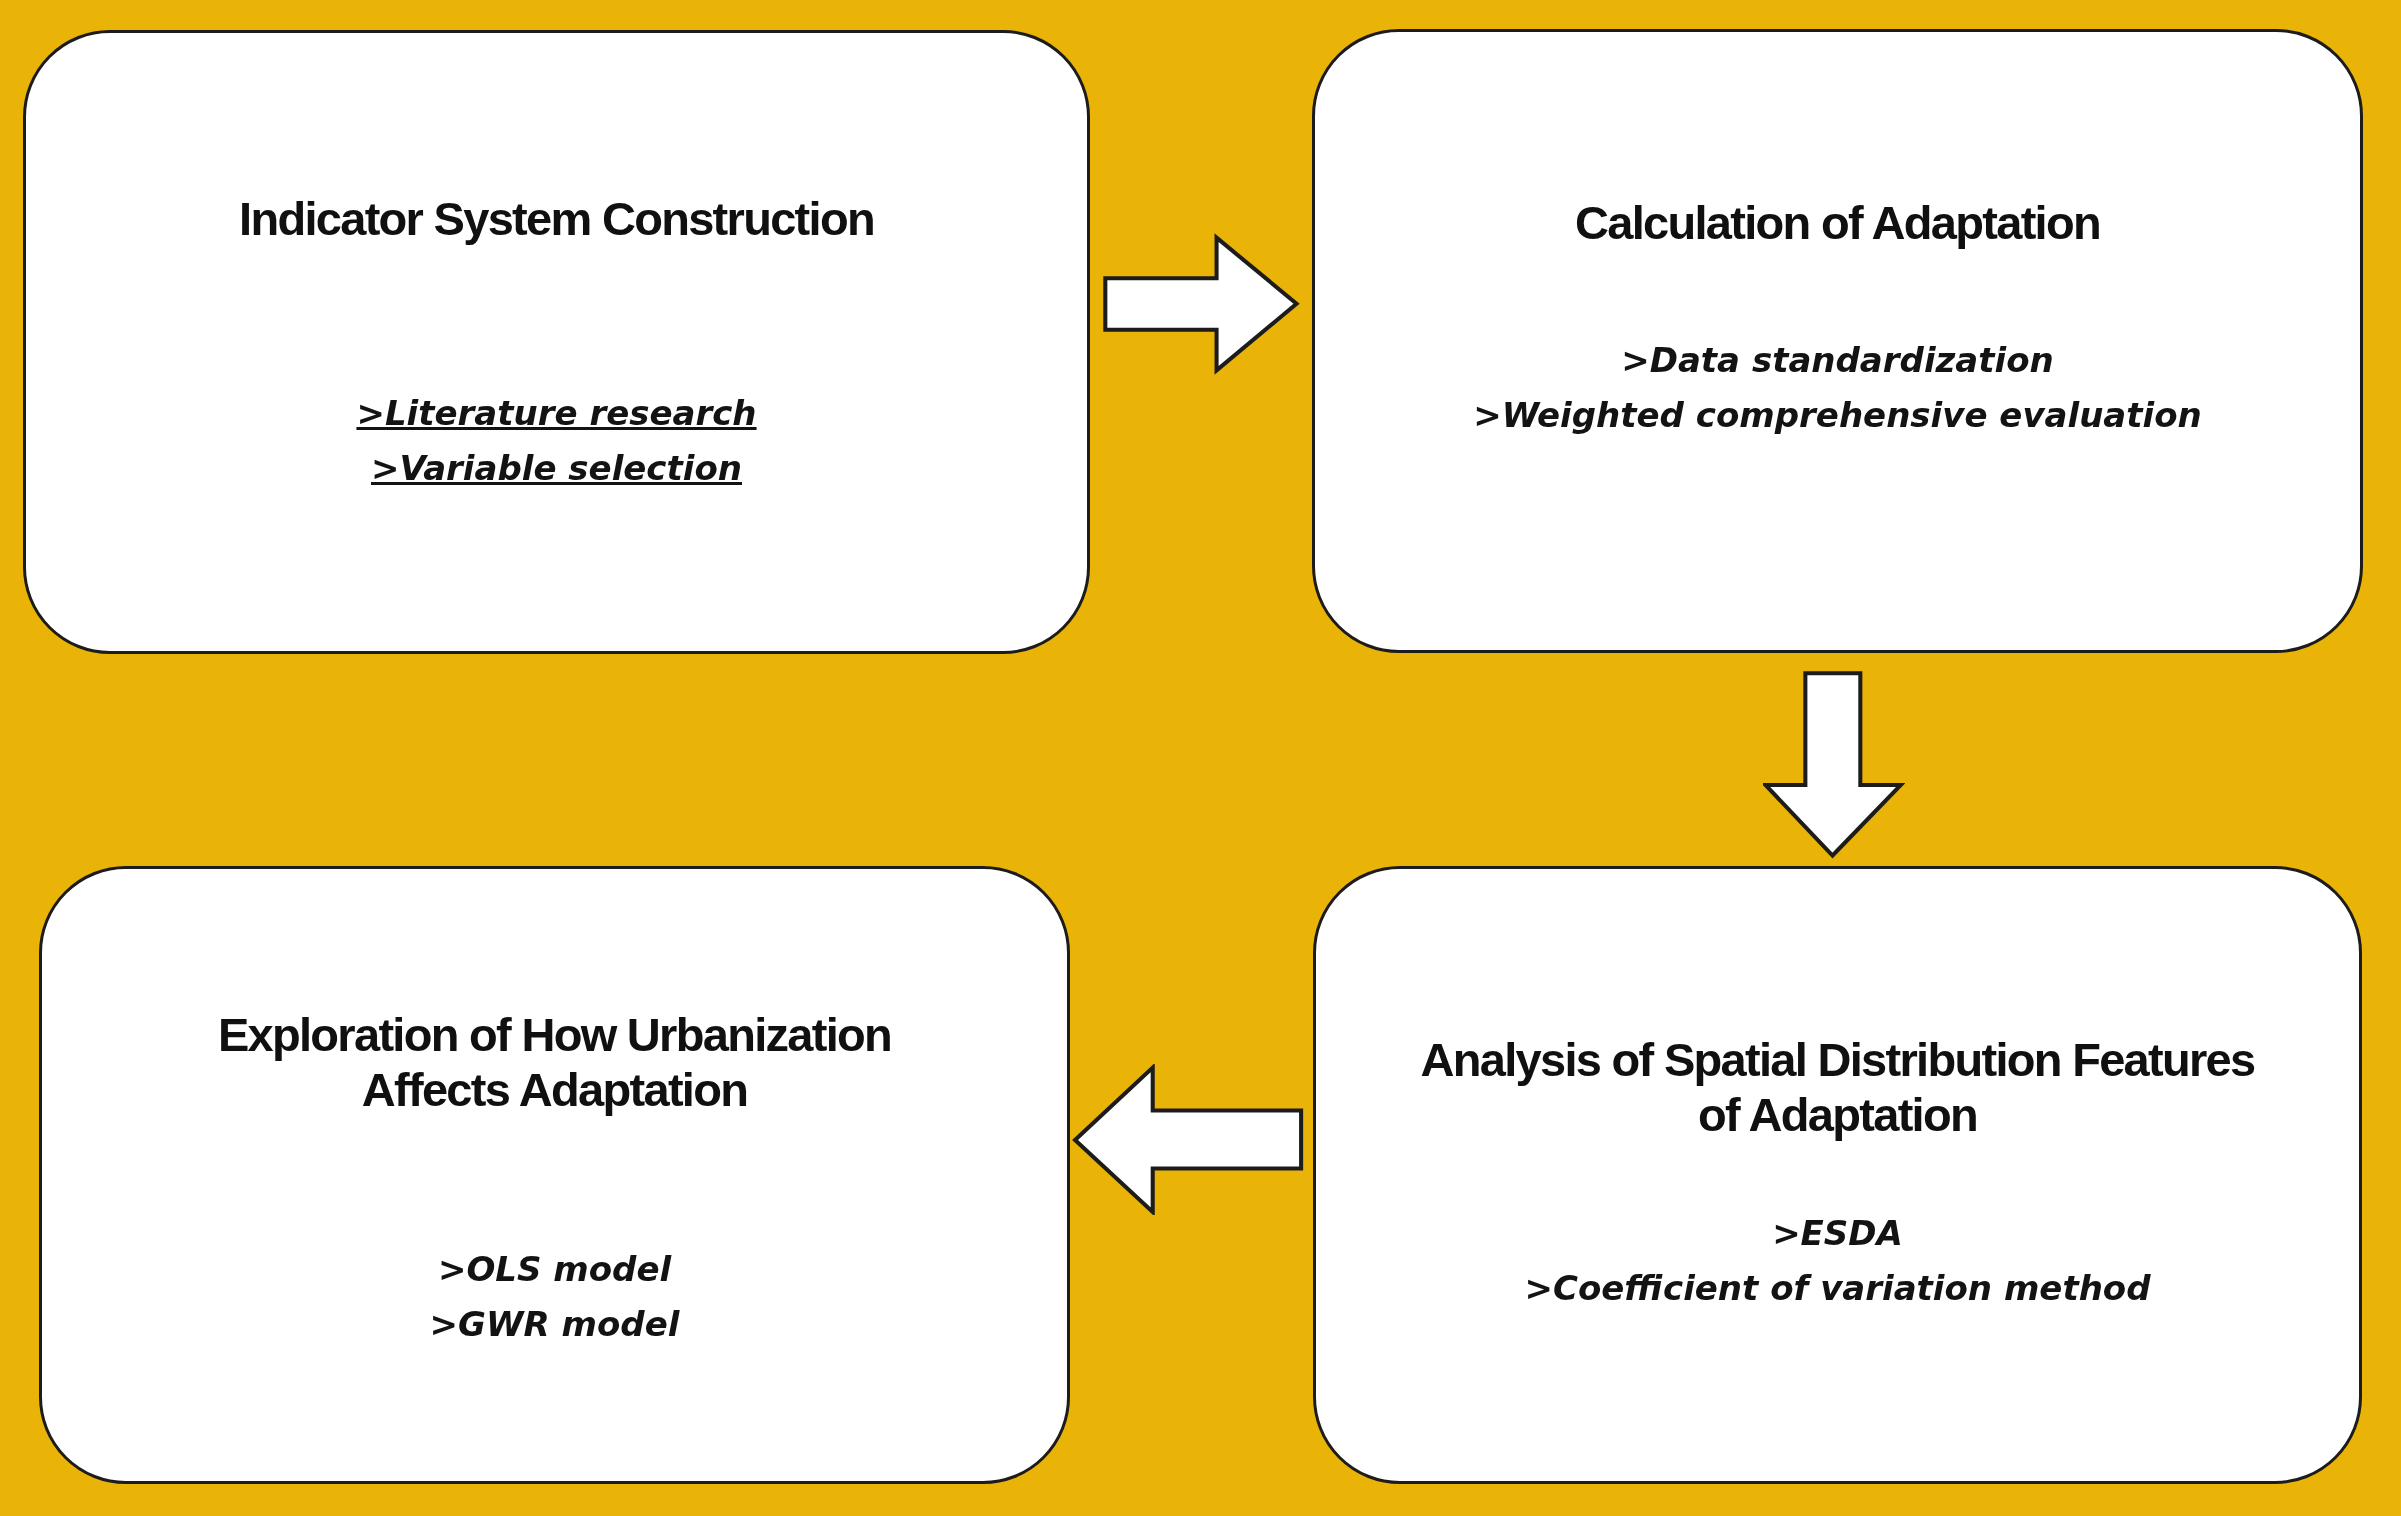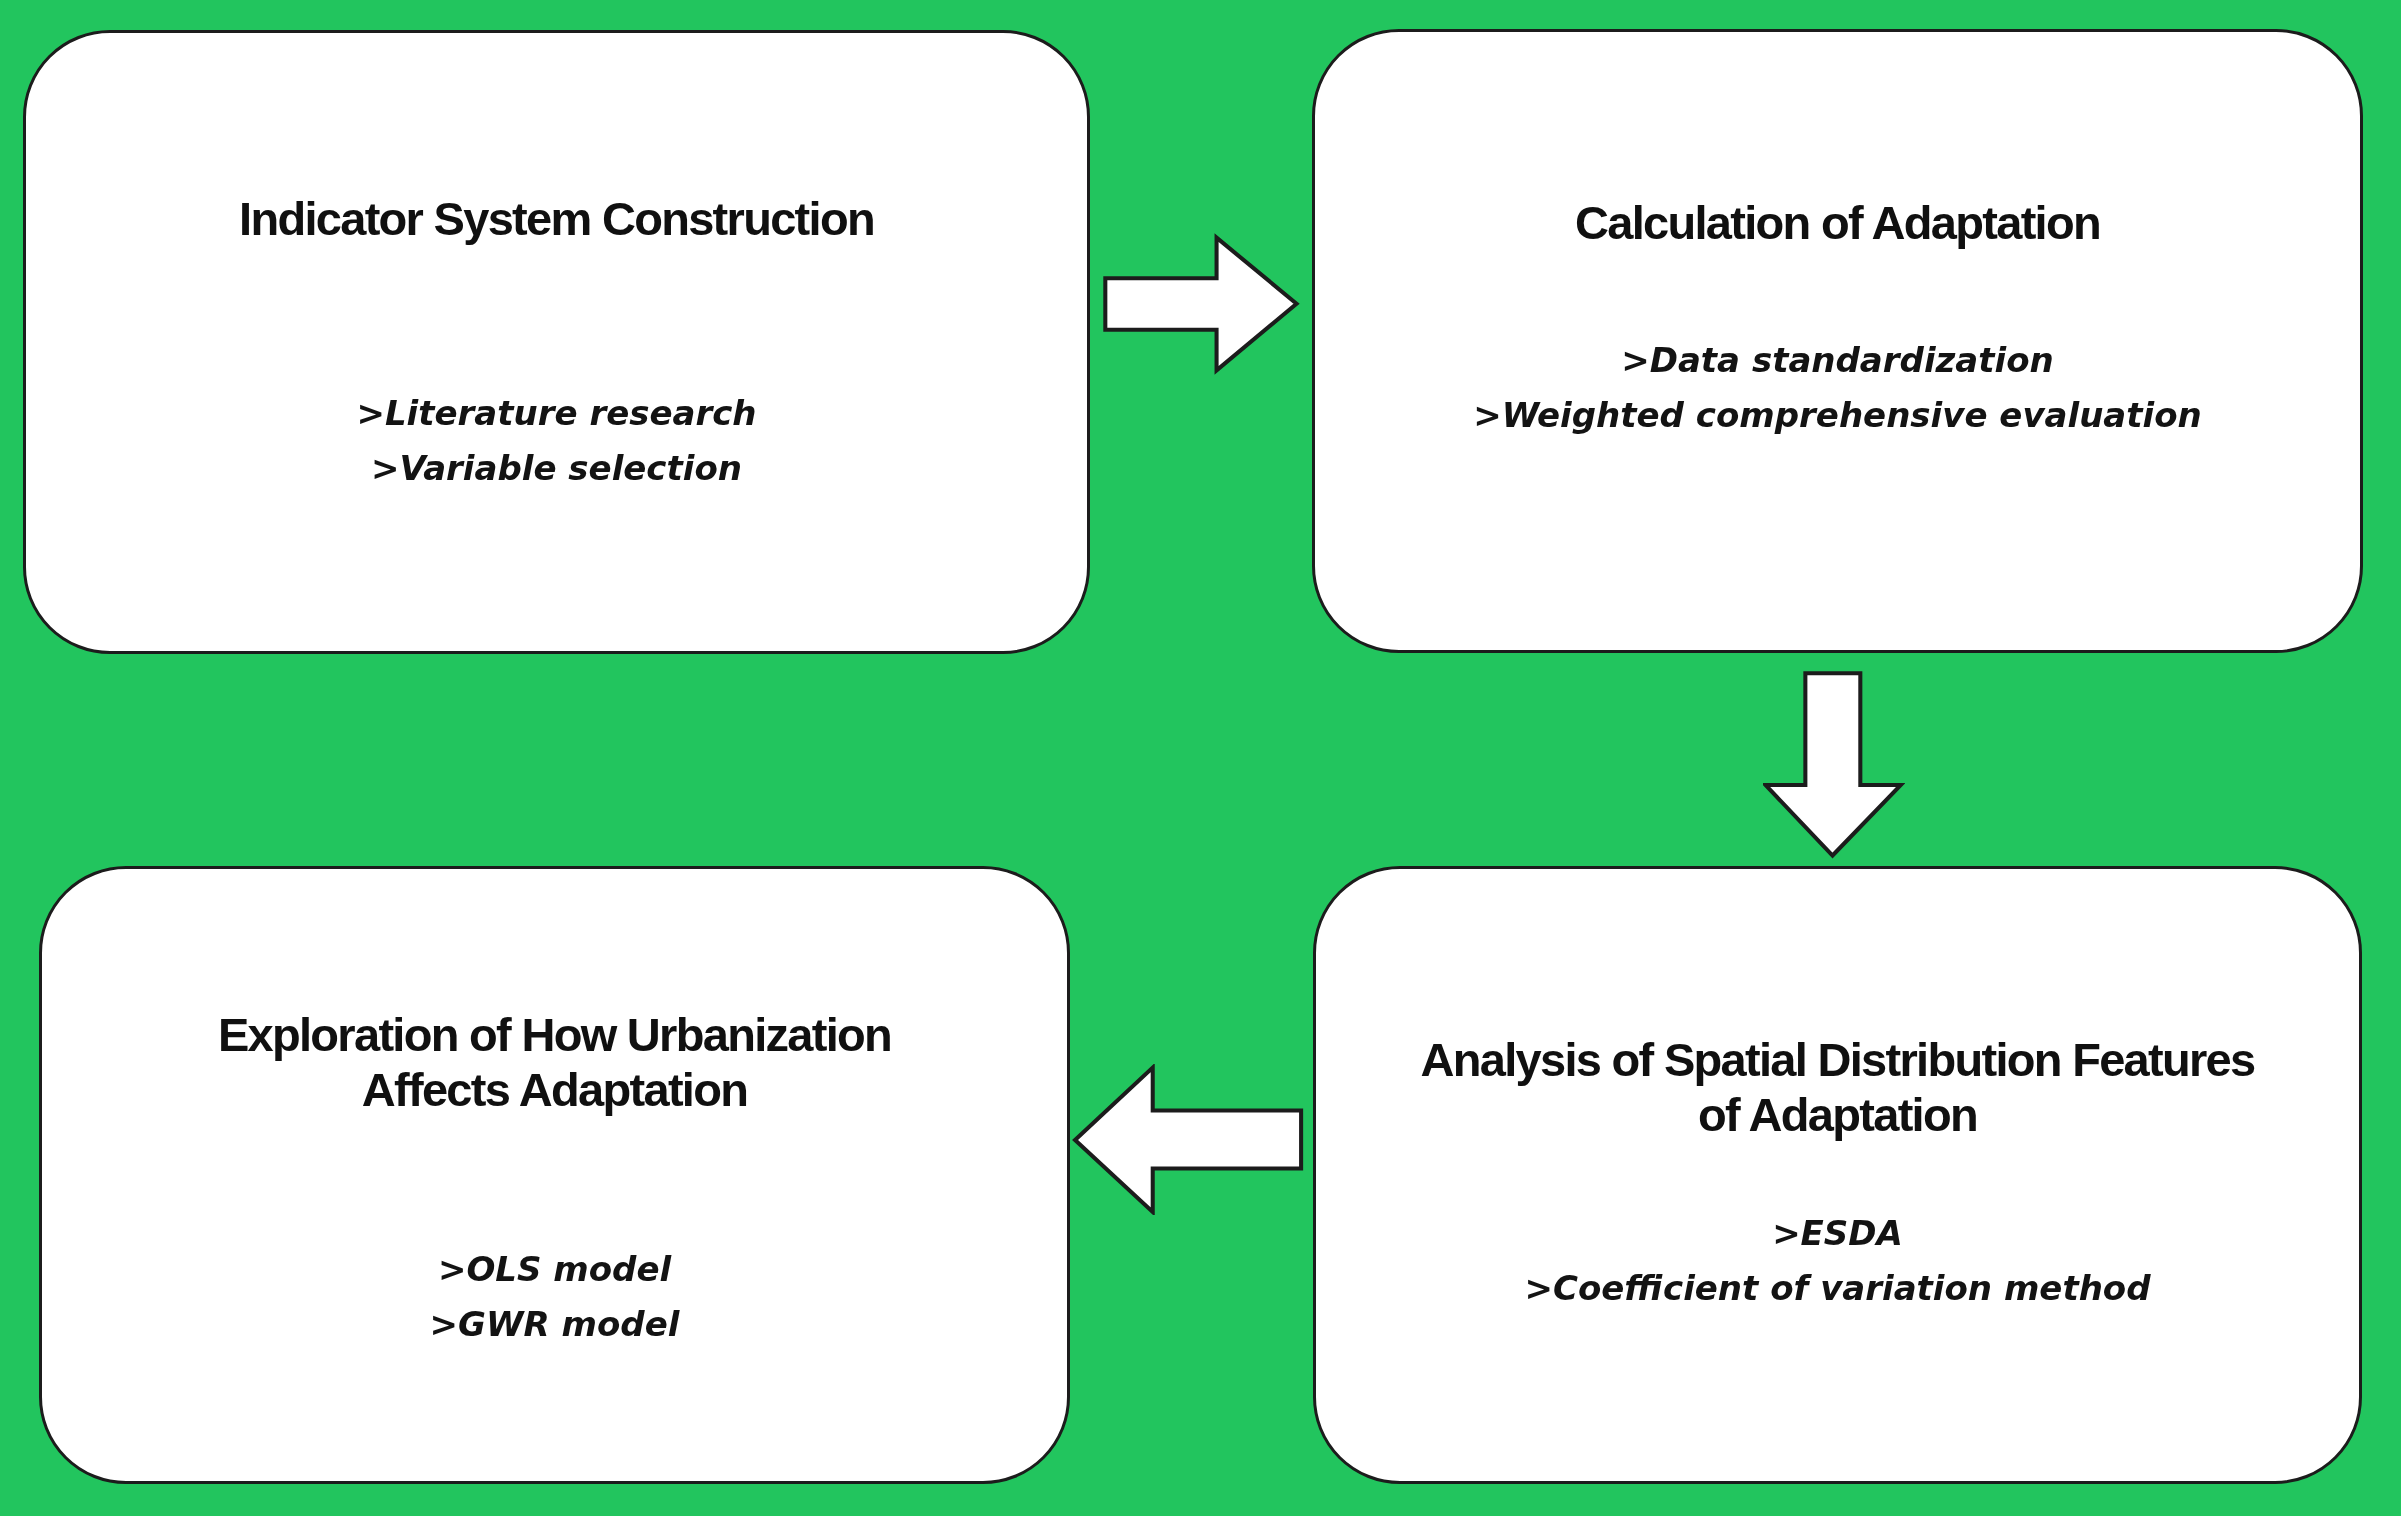--- a/index.html
+++ b/index.html
@@ -1,20 +1,20 @@
 <!DOCTYPE html>
 <html style="font-size:9.3px"><head>
 <meta charset="utf-8">
 <style>
   html, body { margin: 0; padding: 0; background: #ffffff; }
   #canvas {
     position: relative;
     width: 2401px;
     height: 1516px;
-    background: #22c55e;
+    background: #eab308;
     font-family: "Liberation Sans", sans-serif;
     color: #111111;
     overflow: hidden;
   }
   .flow-box {
     position: absolute;
     background: #ffffff;
     border: 3.5px solid #1c1c1c;
     border-radius: 87px;
     box-sizing: border-box;
@@ -39,21 +39,21 @@
     left: 0; right: 0;
     text-align: center;
     font-family: "DejaVu Sans", sans-serif;
     font-weight: 700;
     font-style: italic;
     font-size: 34px;
     line-height: 55px;
     color: #131313;
   }
   #box-tl .box-title { top: 158px; }
-  #box-tl .box-list  { top: 353px; }
+  #box-tl .box-list  { top: 353px; text-decoration: underline; }
   #box-tr .box-title { top: 163px; }
   #box-tr .box-list  { top: 301px; }
   #box-bl .box-title { top: 138px; }
   #box-bl .box-list  { top: 373px; }
   #box-br .box-title { top: 163px; }
   #box-br .box-list  { top: 337px; }
 
   .arrow { position: absolute; }
   #arrow-right { left: 1103px; top: 233px; }
   #arrow-down  { left: 1763px; top: 671px; }

